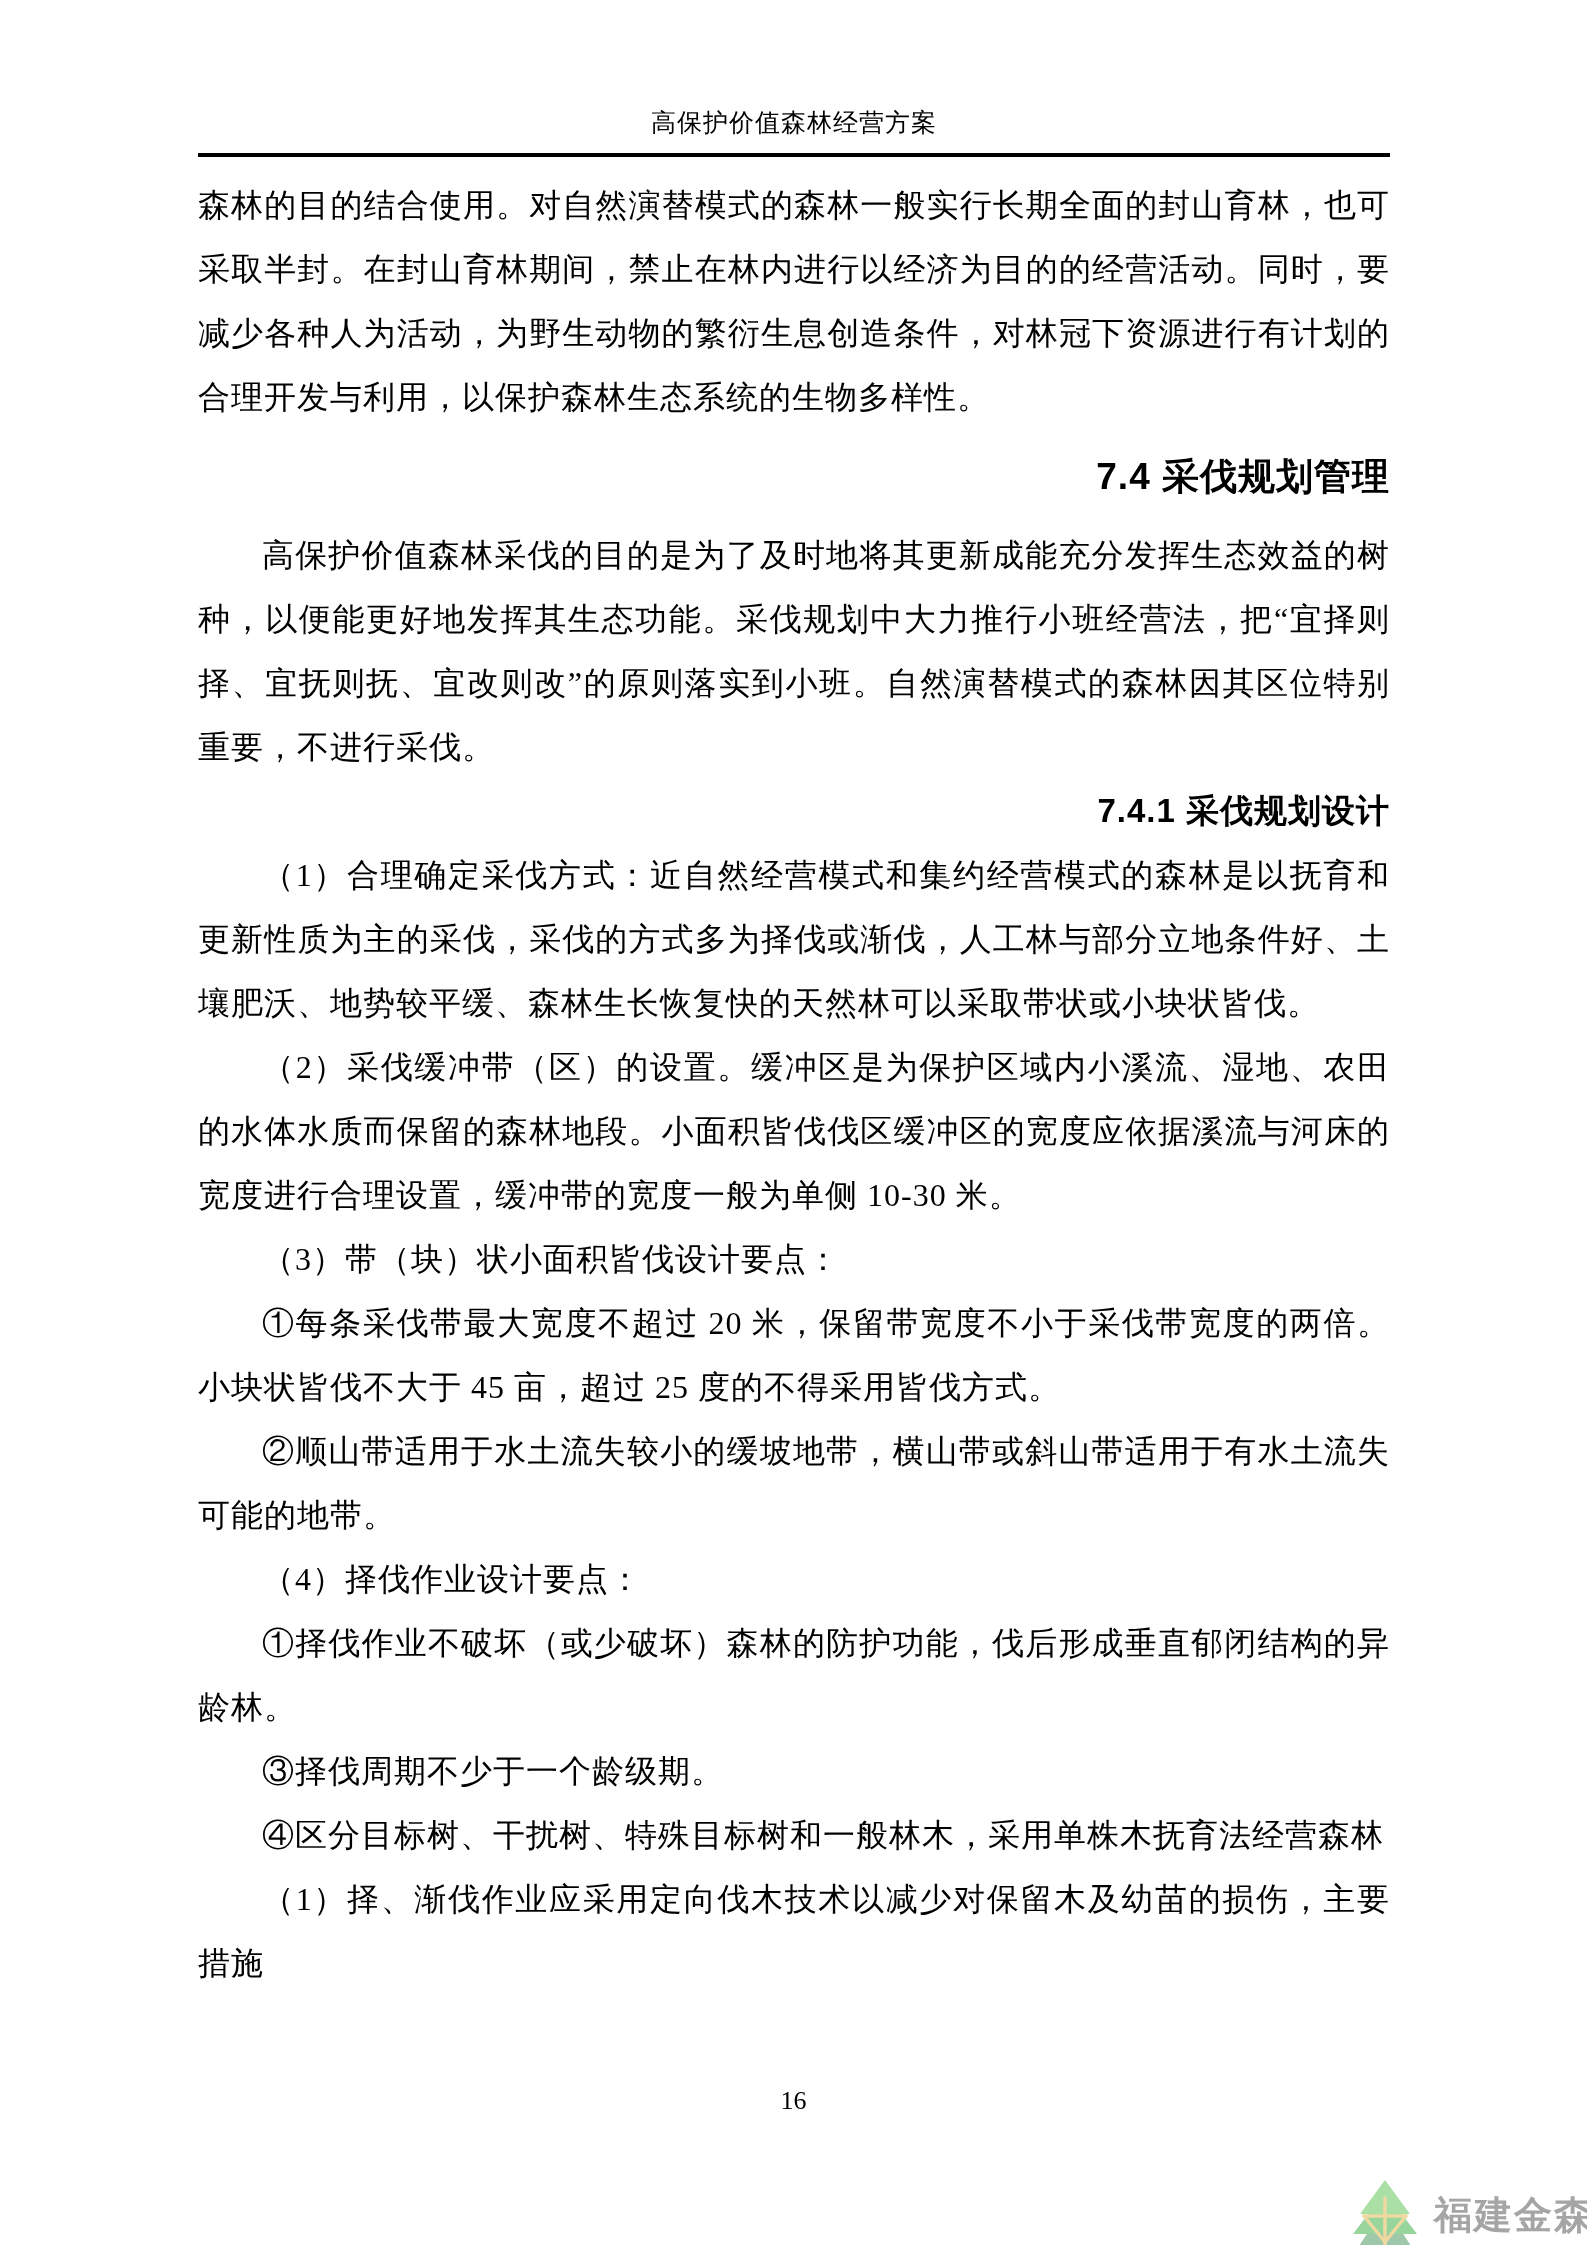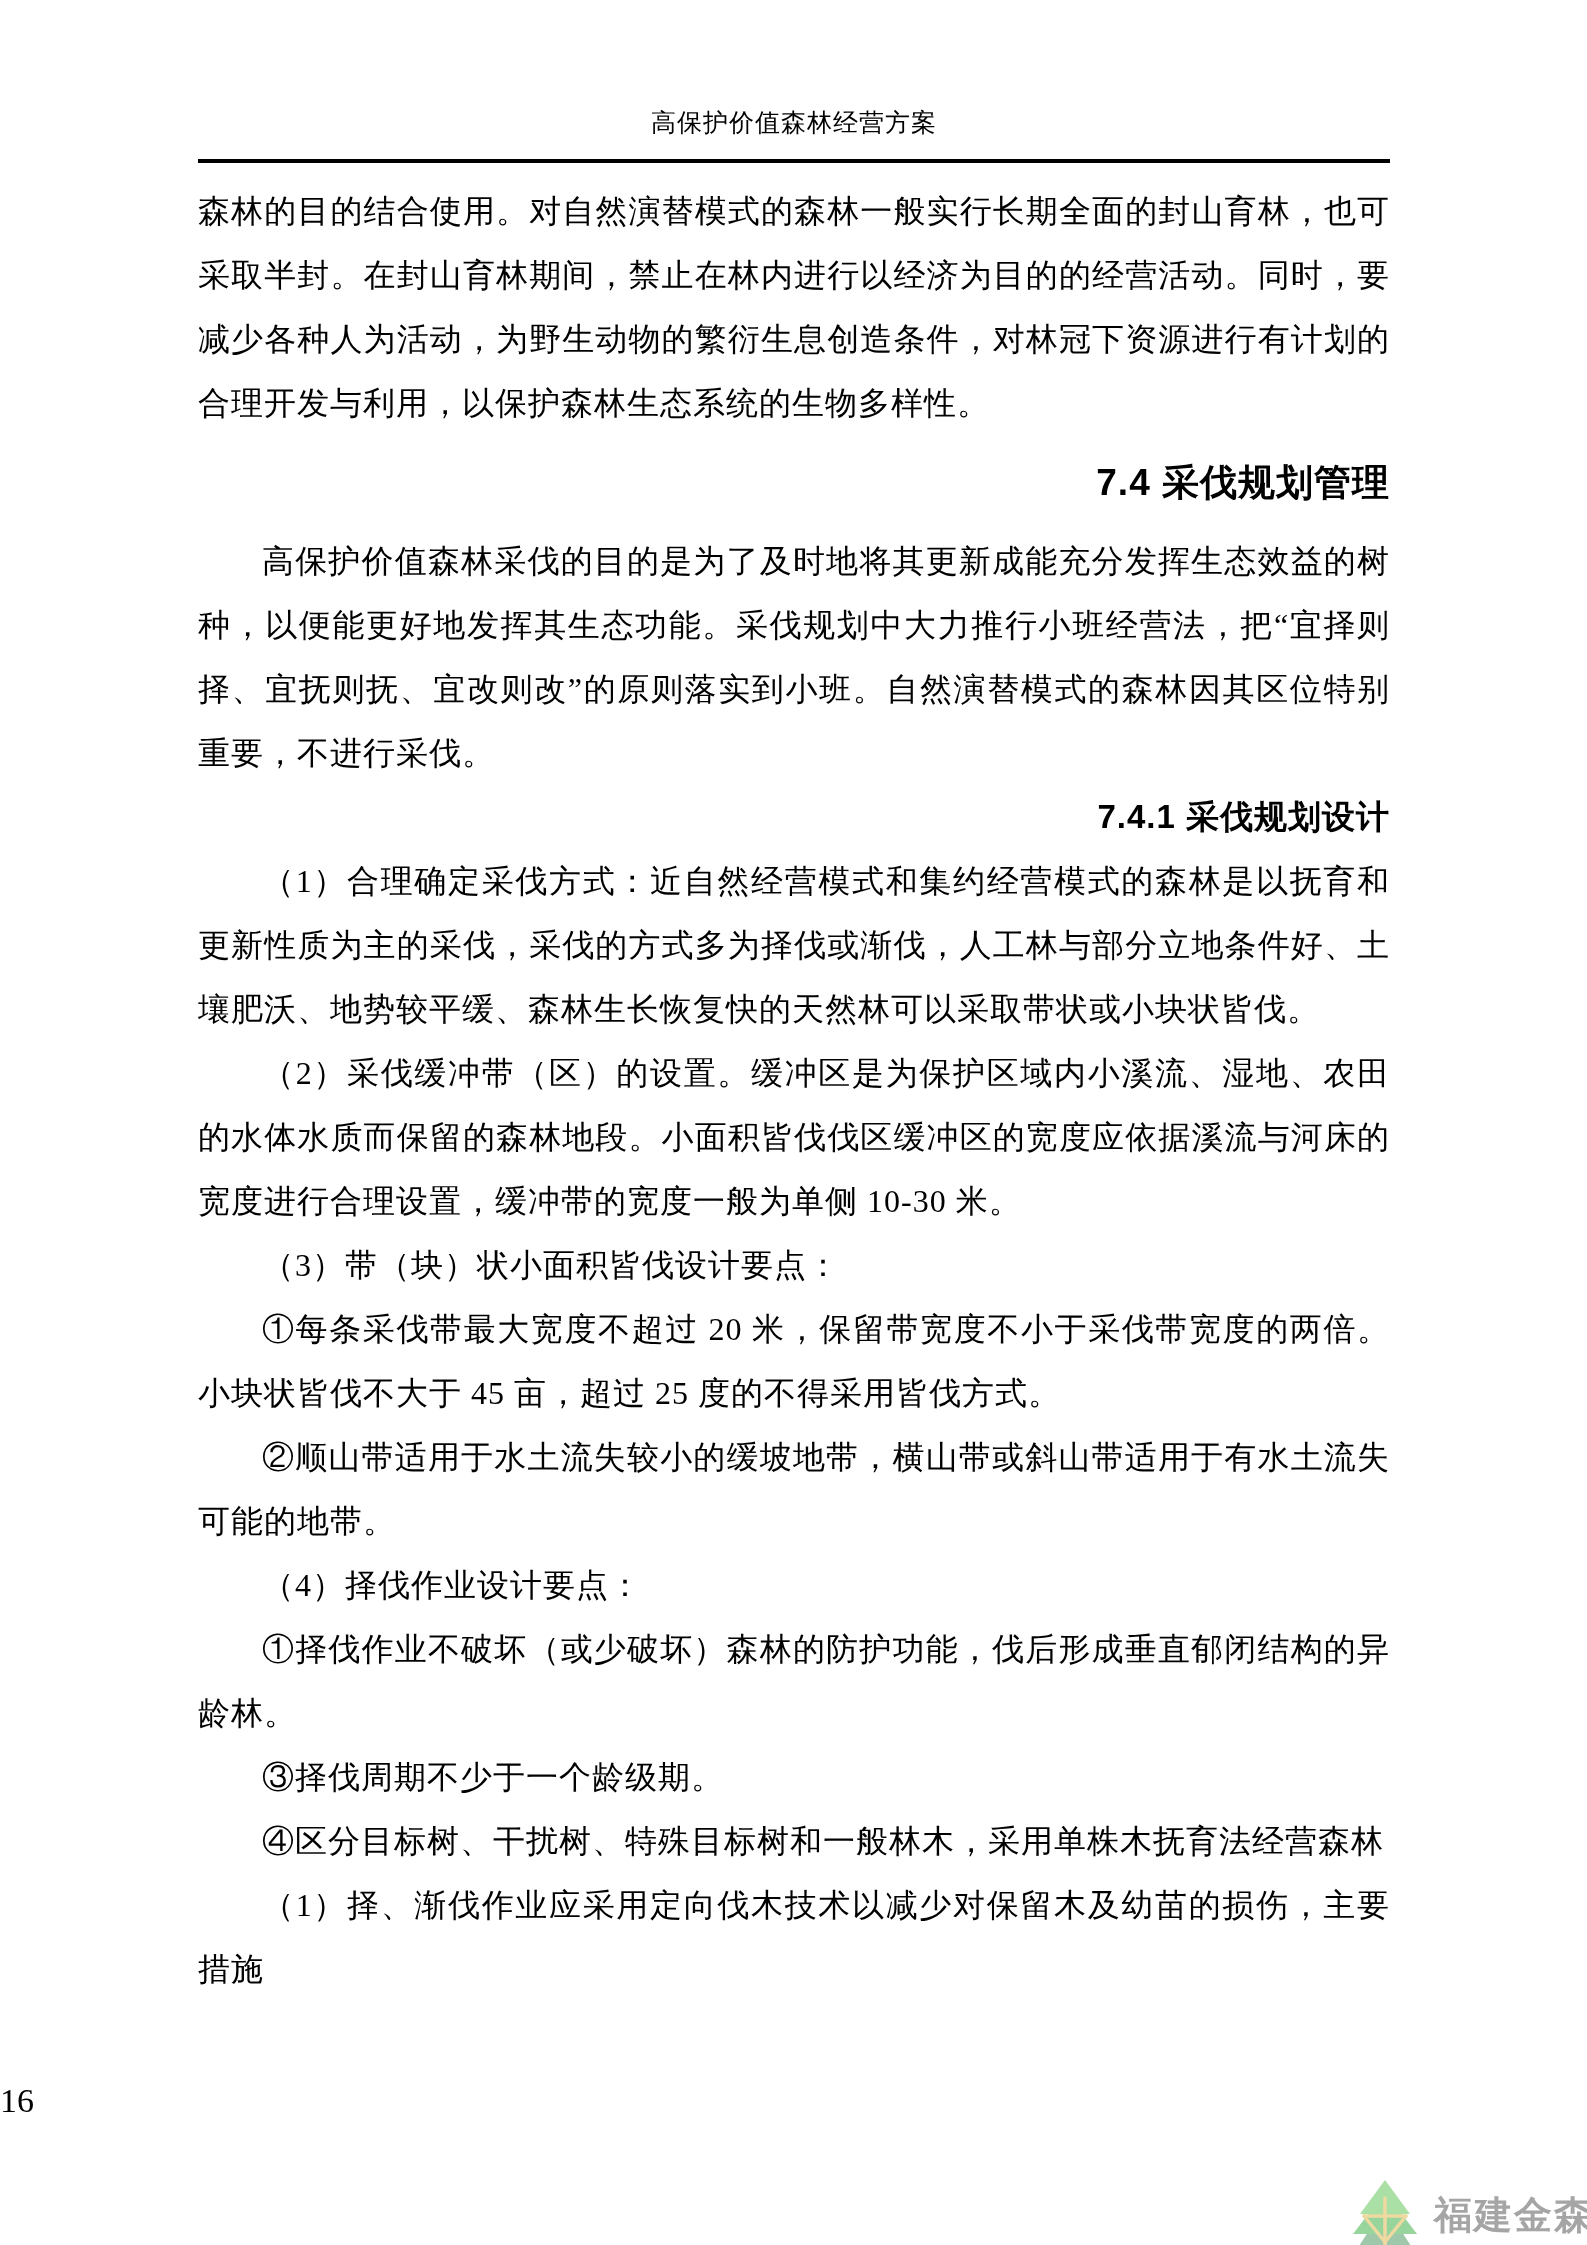--- a/index.html
+++ b/index.html
@@ -18,21 +18,21 @@
     font-family: "Liberation Serif", "DejaVu Serif", serif;
   }
   .doc-header {
     margin: 0 197px 0 198px;
     padding-top: 106px;
   }
   .doc-header .header-title {
     text-align: center;
     font-size: 25px;
     line-height: 34px;
-    padding-bottom: 19px;
+    padding-bottom: 13px;
     letter-spacing: 1px;
   }
   .doc-header .header-rule {
     height: 4px;
     background: #000000;
   }
   .doc-content {
     margin: 0 197px 0 198px;
     padding-top: 16px;
     font-size: 32px;
@@ -63,22 +63,22 @@
     line-height: 64px;
     margin: 0;
     letter-spacing: 1px;
     text-align: right;
   }
   .footer-page-number {
     position: absolute;
     top: 2084px;
     left: 0;
     width: 100%;
-    text-align: left;
-    font-size: 34px;
+    text-align: center;
+    font-size: 26px;
     line-height: 34px;
   }
   .logo {
     position: absolute;
     top: 2178px;
     left: 1348px;
     display: flex;
     align-items: flex-start;
   }
   .logo-tree {

